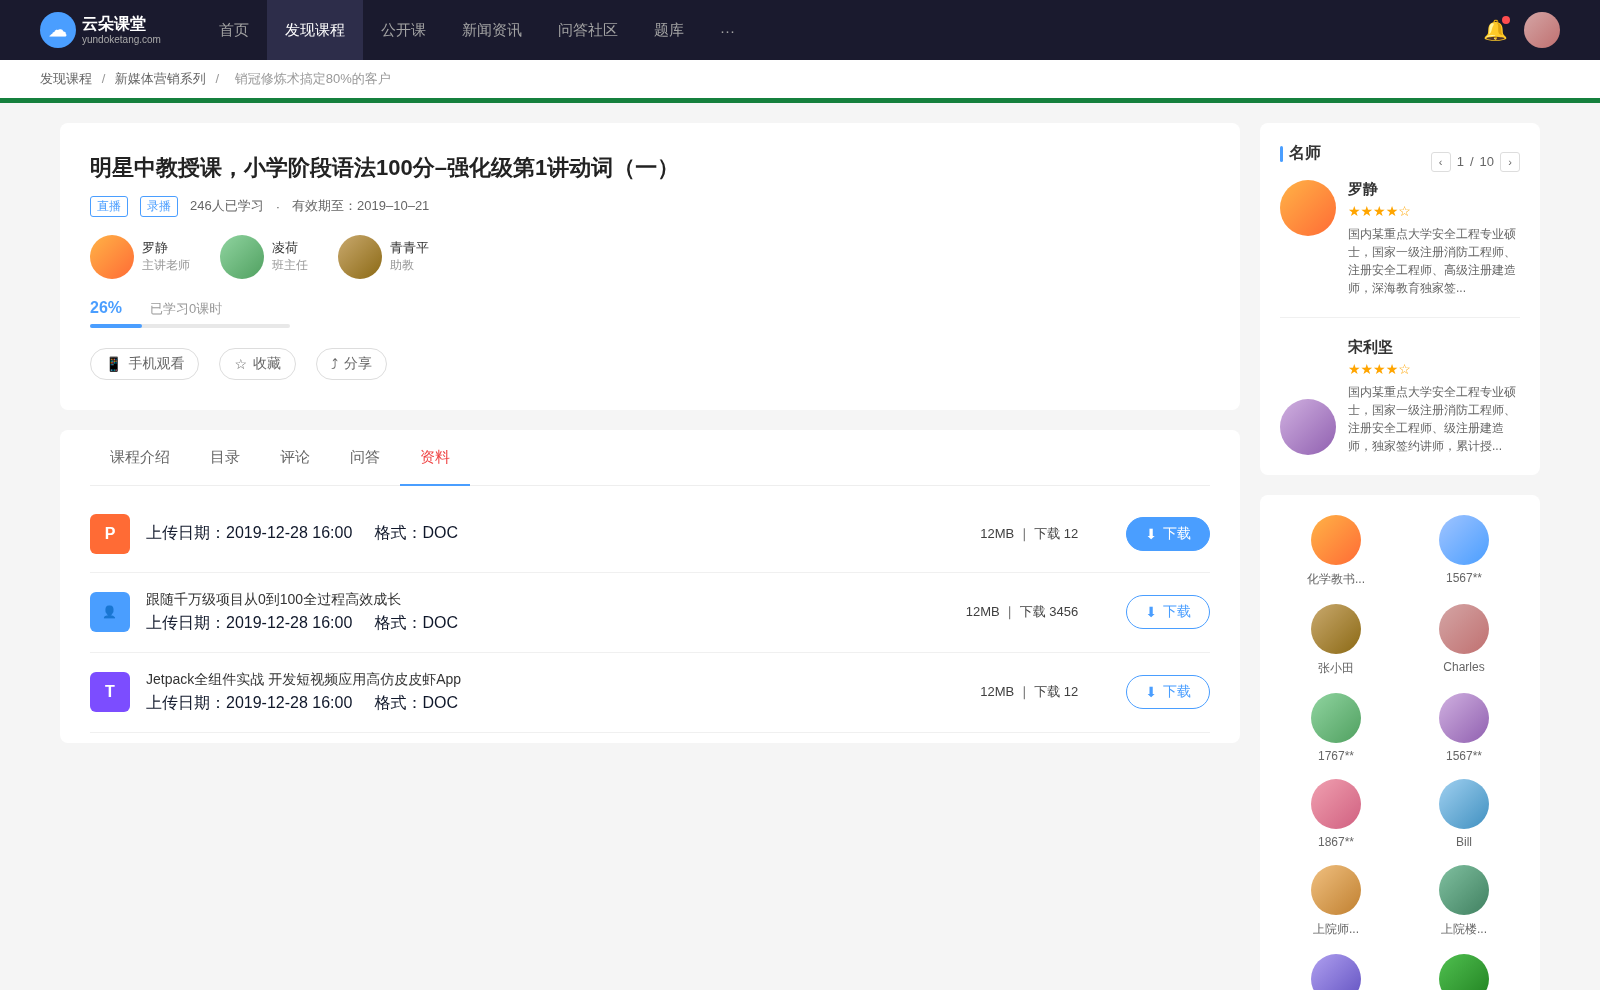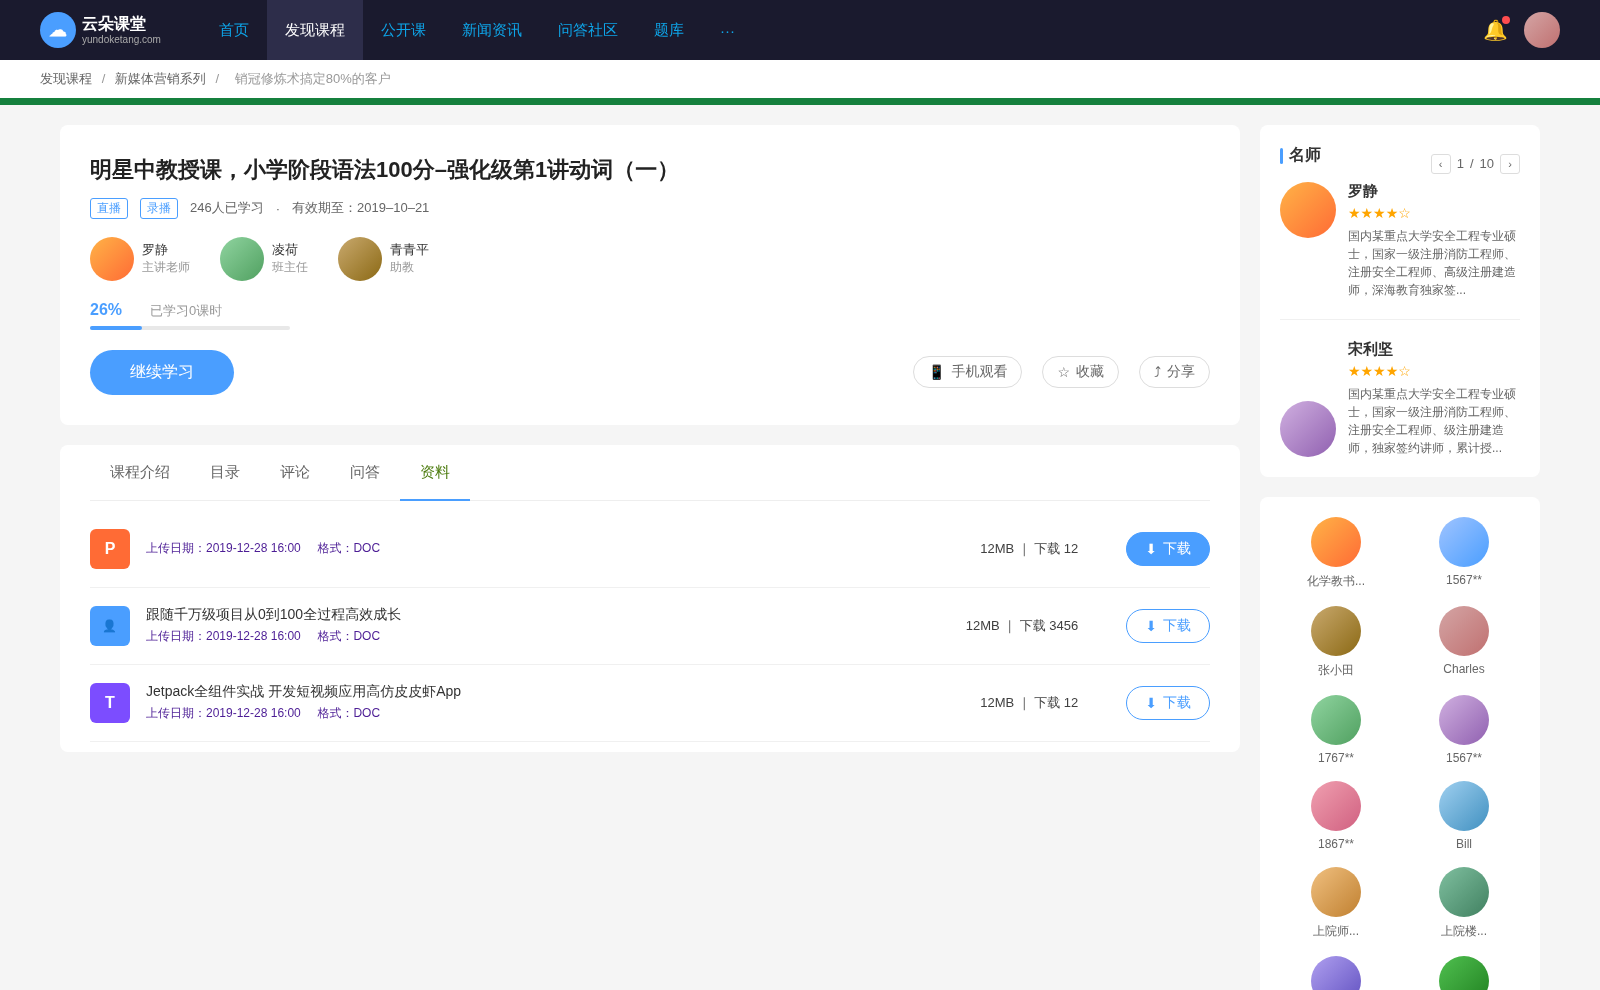--- a/index.html
+++ b/index.html
@@ -5,29 +5,29 @@
     * { box-sizing: border-box; margin: 0; padding: 0; }
     body { font-family: -apple-system, BlinkMacSystemFont, "PingFang SC", "Microsoft YaHei", sans-serif; background: #f5f5f5; font-size: 14px; color: #333; }
 
     
     .navbar { background: #1a1a2e; display: flex; align-items: center; height: 60px; padding: 0 40px; }
     .logo { display: flex; align-items: center; margin-right: 40px; }
     .logo-icon { width: 36px; height: 36px; background: #4a9eff; border-radius: 50%; display: flex; align-items: center; justify-content: center; color: white; font-size: 18px; font-weight: bold; }
     .logo-text { color: white; font-size: 13px; margin-left: 6px; line-height: 1.2; }
     .logo-text .main { font-size: 16px; font-weight: bold; }
     .nav-items { display: flex; align-items: center; flex: 1; gap: 0; }
-    .nav-item { color: #0ea5e9; font-size: 15px; padding: 0 18px; height: 60px; display: flex; align-items: center; cursor: pointer; }
+    .nav-item { color: #a3a3a3; font-size: 15px; padding: 0 18px; height: 60px; display: flex; align-items: center; cursor: pointer; }
     .nav-item.active { background: #2d2d4a; color: white; }
     .nav-right { display: flex; align-items: center; gap: 16px; margin-left: auto; }
     .bell-icon { color: #ccc; font-size: 20px; position: relative; cursor: pointer; }
     .bell-dot { width: 8px; height: 8px; background: #ff4d4f; border-radius: 50%; position: absolute; top: -2px; right: -2px; }
     .avatar { width: 36px; height: 36px; border-radius: 50%; background: #c0a080; overflow: hidden; cursor: pointer; }
 
     
-    .breadcrumb { background: white; padding: 10px 40px; font-size: 13px; color: #666; border-bottom: 7px solid #15803d; }
+    .breadcrumb { background: white; padding: 10px 40px; font-size: 13px; color: #666; border-bottom: 5px solid #15803d; }
     .breadcrumb a { color: #666; text-decoration: none; }
     .breadcrumb span { color: #999; margin: 0 6px; }
 
     
     .main-layout { display: flex; gap: 20px; padding: 20px 40px; max-width: 1560px; margin: 0 auto; }
     .left-content { flex: 1; min-width: 0; }
     .right-sidebar { width: 280px; flex-shrink: 0; }
 
     
     .course-card { background: white; border-radius: 8px; padding: 30px; margin-bottom: 20px; }
@@ -50,33 +50,33 @@
     .progress-bar-fill { height: 4px; background: #4a9eff; border-radius: 2px; width: 26%; }
     .action-row { display: flex; align-items: center; justify-content: space-between; }
     .btn-continue { background: #4a9eff; color: white; border: none; border-radius: 25px; padding: 12px 40px; font-size: 16px; cursor: pointer; }
     .action-btns { display: flex; gap: 20px; }
     .action-btn { display: flex; align-items: center; gap: 6px; color: #666; font-size: 14px; cursor: pointer; border: 1px solid #ddd; border-radius: 20px; padding: 6px 14px; background: white; }
 
     
     .tabs-section { background: white; border-radius: 8px; padding: 0 30px; }
     .tabs { display: flex; border-bottom: 1px solid #eee; }
     .tab { padding: 18px 20px; font-size: 15px; color: #666; cursor: pointer; position: relative; }
-    .tab.active { color: #4d7c0f; }
+    .tab.active { color: #ef4444; }
     .tab.active::after { content: ''; position: absolute; bottom: -1px; left: 0; right: 0; height: 2px; background: #4a9eff; }
 
     
     .resource-list { padding: 10px 0; }
     .resource-item { display: flex; align-items: center; padding: 18px 0; border-bottom: 1px solid #f0f0f0; gap: 16px; }
     .resource-icon { width: 40px; height: 40px; border-radius: 6px; display: flex; align-items: center; justify-content: center; color: white; font-size: 16px; font-weight: bold; flex-shrink: 0; }
     .resource-icon.orange { background: #ff6b35; }
     .resource-icon.blue { background: #4a9eff; }
     .resource-icon.purple { background: #7c4dff; }
     .resource-info { flex: 1; min-width: 0; }
     .resource-name { font-size: 14px; color: #333; font-weight: 500; margin-bottom: 4px; }
-    .resource-meta { font-size: 12px; color: #4c1d95; }
+    .resource-meta { font-size: 16px; color: #0f172a; }
     .resource-stats { color: #404040; font-size: 13px; white-space: nowrap; margin: 0 32px; }
     .btn-download { border: 1px solid #4a9eff; color: #4a9eff; background: white; border-radius: 20px; padding: 7px 18px; font-size: 14px; cursor: pointer; display: flex; align-items: center; gap: 6px; }
     .btn-download.filled { background: #4a9eff; color: white; }
 
     
     .sidebar-card { background: white; border-radius: 8px; padding: 20px; margin-bottom: 20px; }
     .sidebar-title { font-size: 16px; font-weight: bold; color: #333; margin-bottom: 16px; display: flex; align-items: center; gap: 6px; }
     .sidebar-title::before { content: ''; width: 3px; height: 16px; background: #4a9eff; border-radius: 2px; display: inline-block; }
     .sidebar-title-row { display: flex; align-items: center; justify-content: space-between; gap: 10px; }
     .pagination { display: flex; align-items: center; gap: 6px; font-size: 13px; color: #666; }
@@ -188,21 +188,20 @@
       <div class="progress-section">
         <div class="progress-text">
           <span class="pct">26%</span>
           <span class="hours">已学习0课时</span>
         </div>
         <div class="progress-bar-bg">
           <div class="progress-bar-fill"></div>
         </div>
       </div>
       <div class="action-row">
-        <button class="btn-continue">继续学习</button>
         <div class="action-btns">
           <button class="action-btn">
             <span>📱</span>
             <span>手机观看</span>
           </button>
           <button class="action-btn">
             <span>☆</span>
             <span>收藏</span>
           </button>
           <button class="action-btn">

